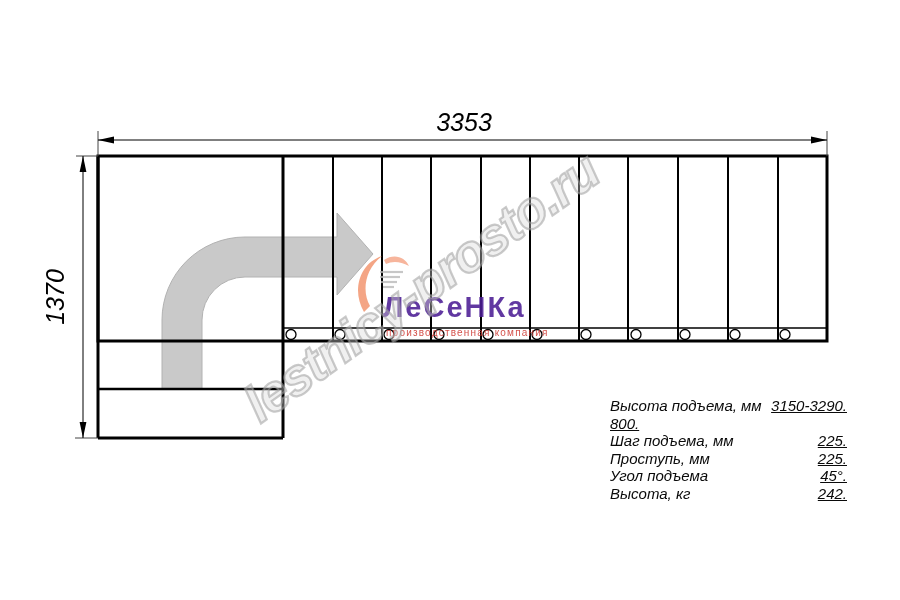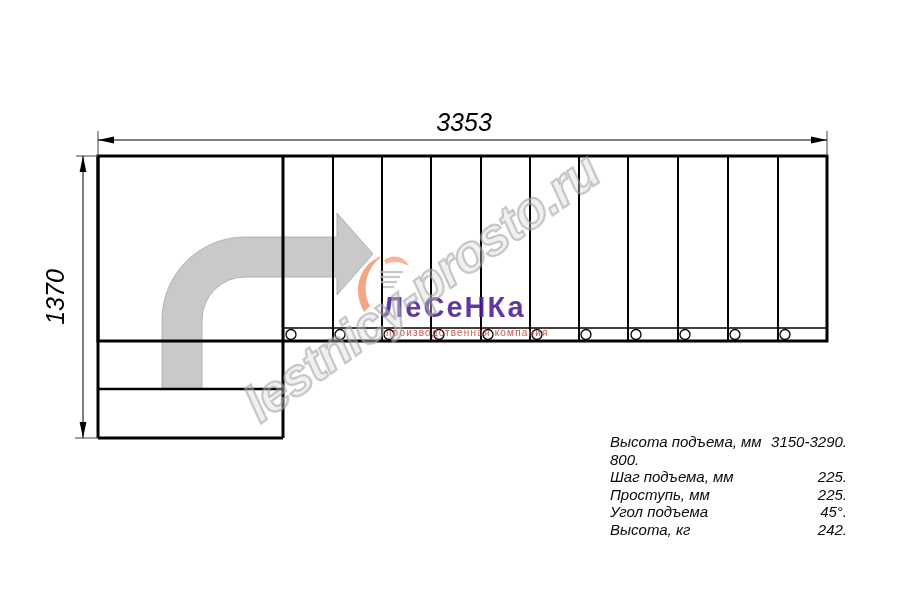--- a/index.html
+++ b/index.html
@@ -2,24 +2,24 @@
 <html><head>
 <meta charset="utf-8">
 <style>
   html,body{margin:0;padding:0;background:#ffffff;}
   body{width:900px;height:600px;position:relative;overflow:hidden;
        font-family:"Liberation Sans",sans-serif;}
   .canvas{position:absolute;inset:0;width:830px;height:600px;background:#fff;}
   svg{position:absolute;left:0;top:0;}
 
   
-  .specs{position:absolute;left:610px;top:433px;width:237px;
+  .specs{position:absolute;left:610px;top:397px;width:237px;
          font-style:italic;font-size:15px;color:#0a0a0a;}
   .spec-row{display:flex;justify-content:space-between;line-height:17.6px;white-space:nowrap;}
-  .spec-row .val{text-align:left;}
+  .spec-row .val{text-align:left;text-decoration:underline;}
 
   
   .watermark{position:absolute;left:250px;top:360px;width:560px;height:80px;
     transform:rotate(-35.5deg);transform-origin:30px 40px;
     font-size:52px;font-weight:bold;font-style:italic;letter-spacing:-1px;
     white-space:nowrap;color:rgba(215,215,215,0.38);
     -webkit-text-stroke:2.2px rgba(158,158,158,0.55);
     pointer-events:none;}
 
   

